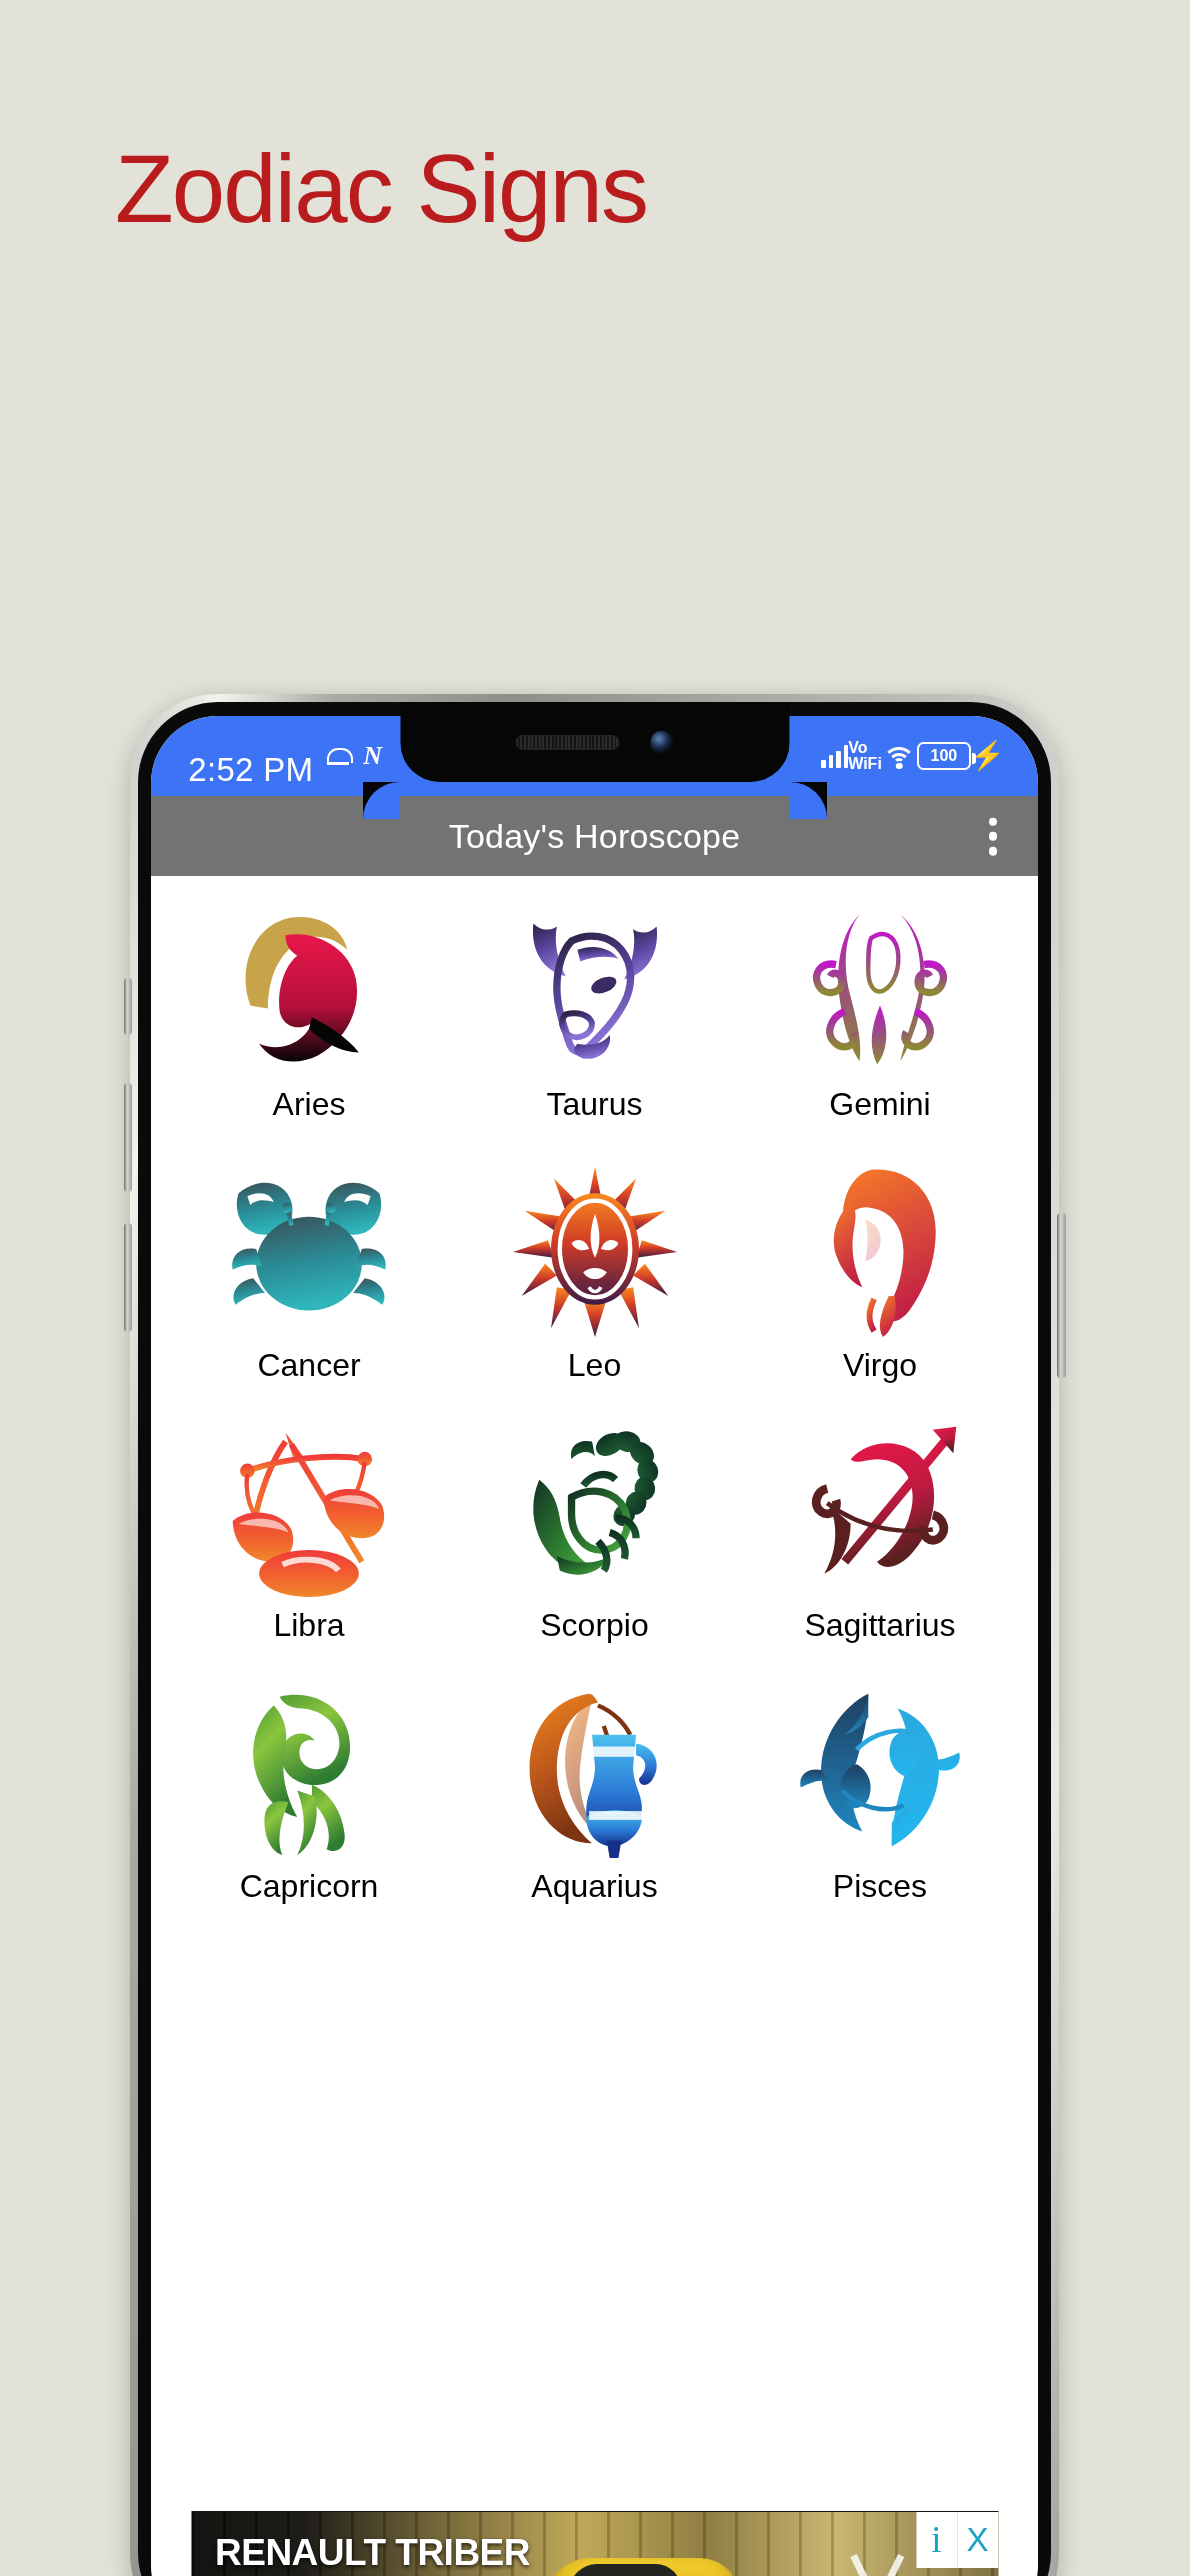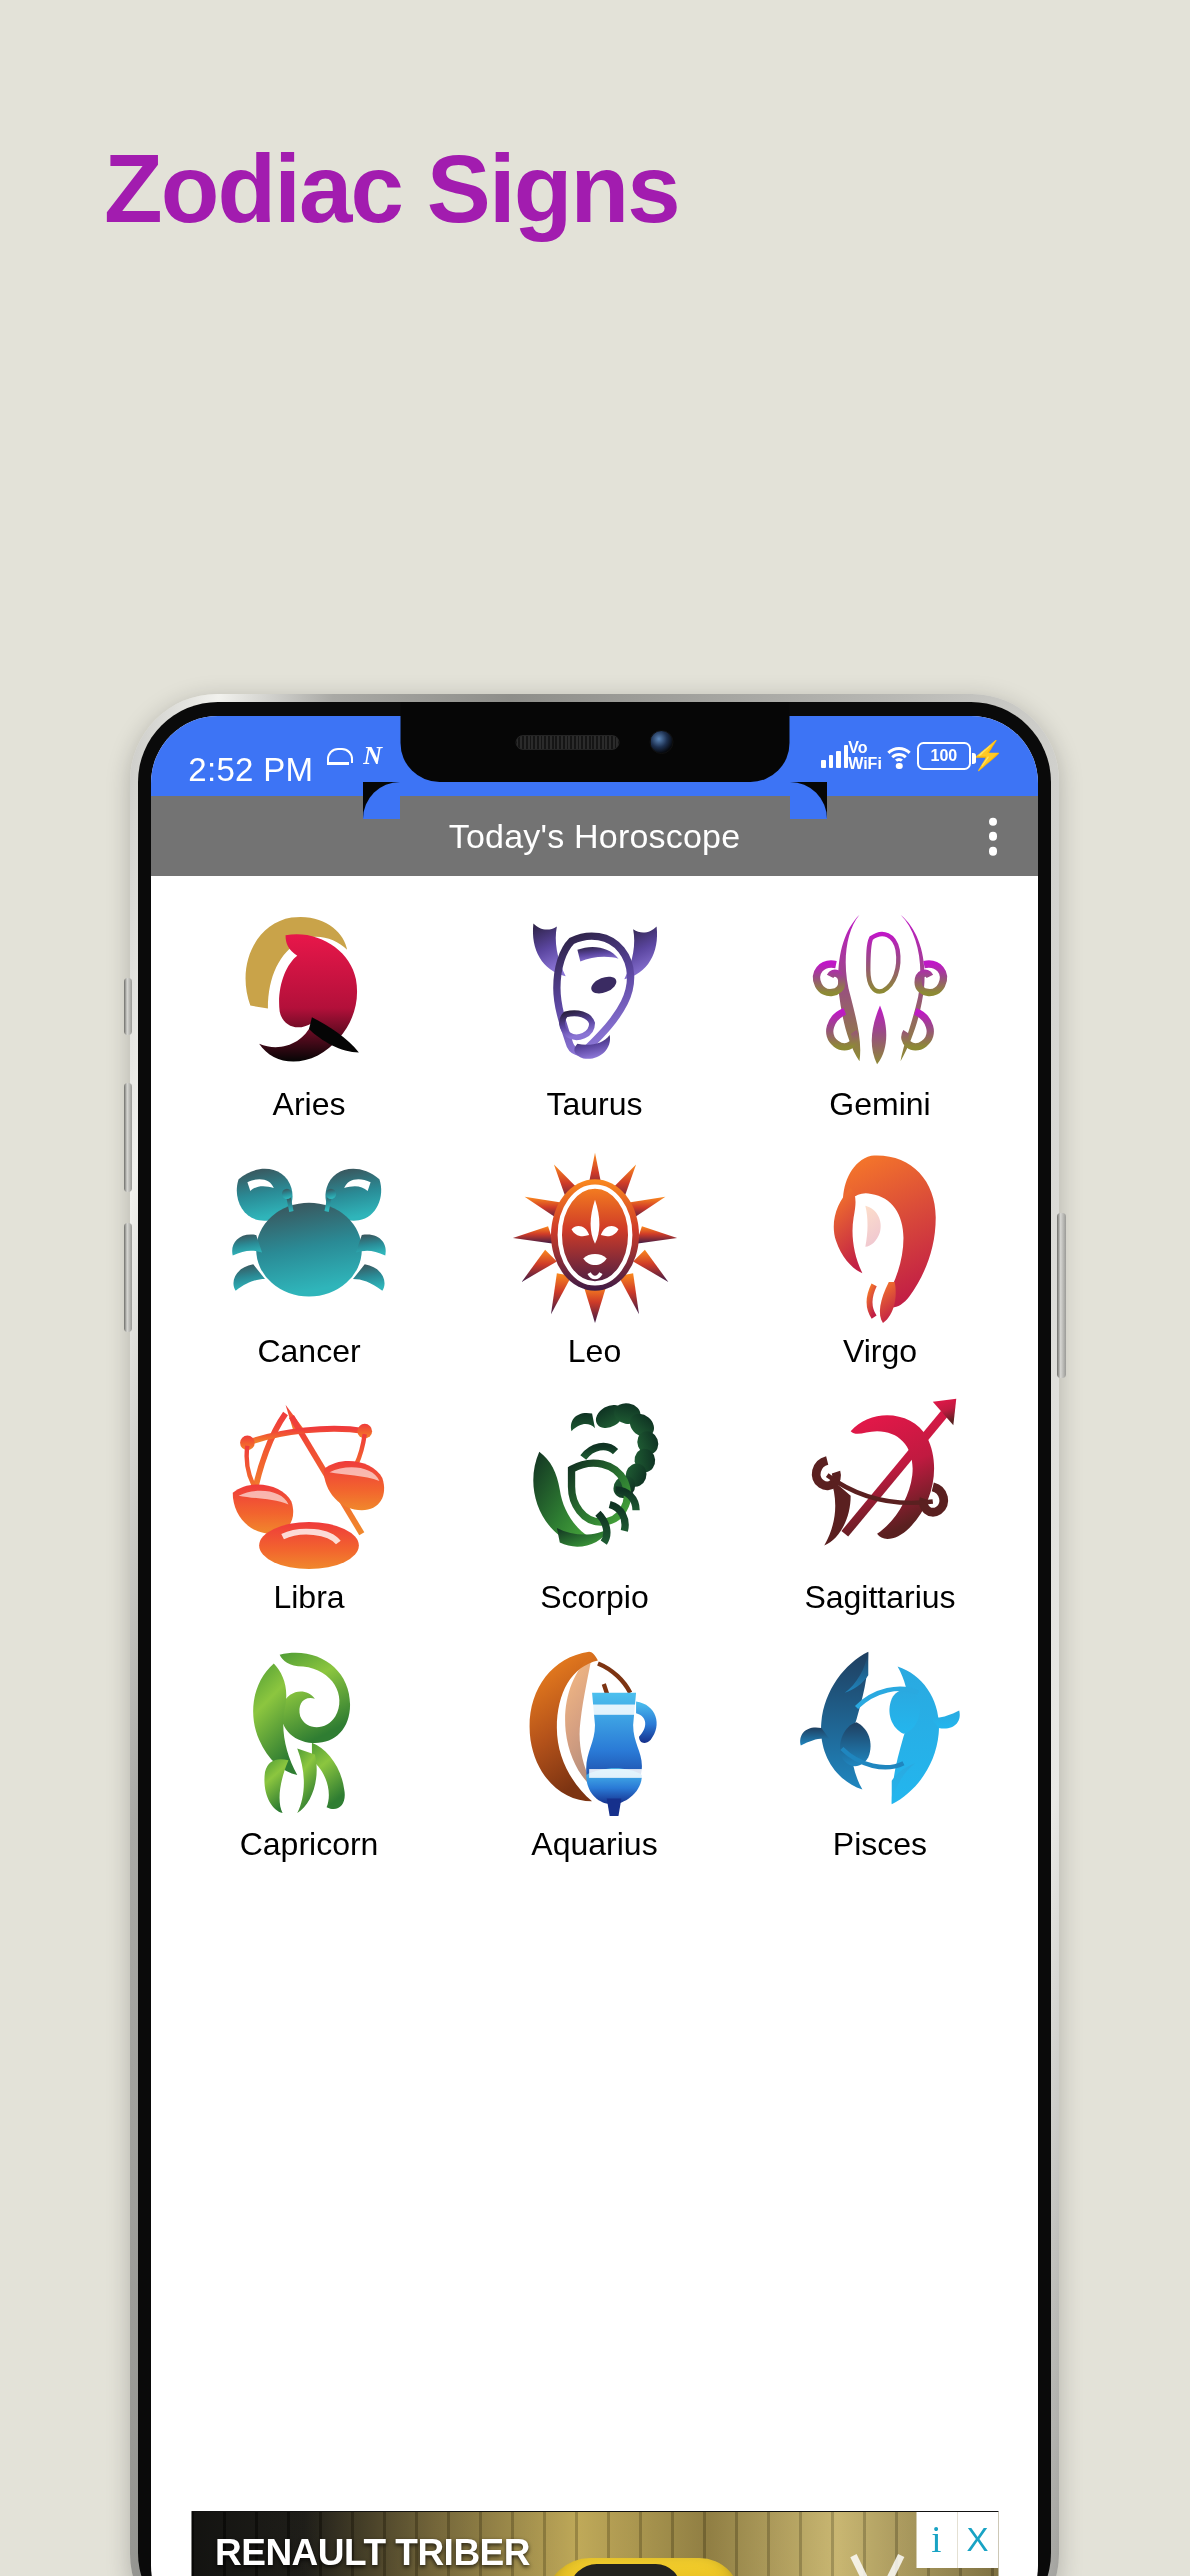--- a/index.html
+++ b/index.html
@@ -12,25 +12,25 @@
 
   body {
     background: #e3e2d8;
     font-family: "Liberation Sans", sans-serif;
     position: relative;
   }
 
   
   .page-title {
     position: absolute;
-    left: 104px;
+    left: 115px;
     top: 141px;
     font-size: 96px;
-    font-weight: bold;
-    color: #a21caf;
+    font-weight: normal;
+    color: #b91c1c;
     letter-spacing: -1.9px;
     line-height: 1.0;
     white-space: nowrap;
   }
 
   
   .phone {
     position: absolute;
     left: 130px;
     top: 694px;
@@ -207,21 +207,21 @@
   .appbar-menu span {
     width: 8.3px; height: 8.3px; border-radius: 50%; background: #fff; display: block;
   }
 
   
   .grid {
     background: #ffffff;
     display: grid;
     grid-template-columns: repeat(3, 1fr);
     padding: 13px 15px 0 15px;
-    row-gap: 4px;
+    row-gap: 18px;
   }
   .cell {
     display: flex;
     flex-direction: column;
     align-items: center;
     justify-content: flex-start;
     padding: 11px 3.7px 9.3px 3.7px;
     cursor: pointer;
   }
   .cell-art {

